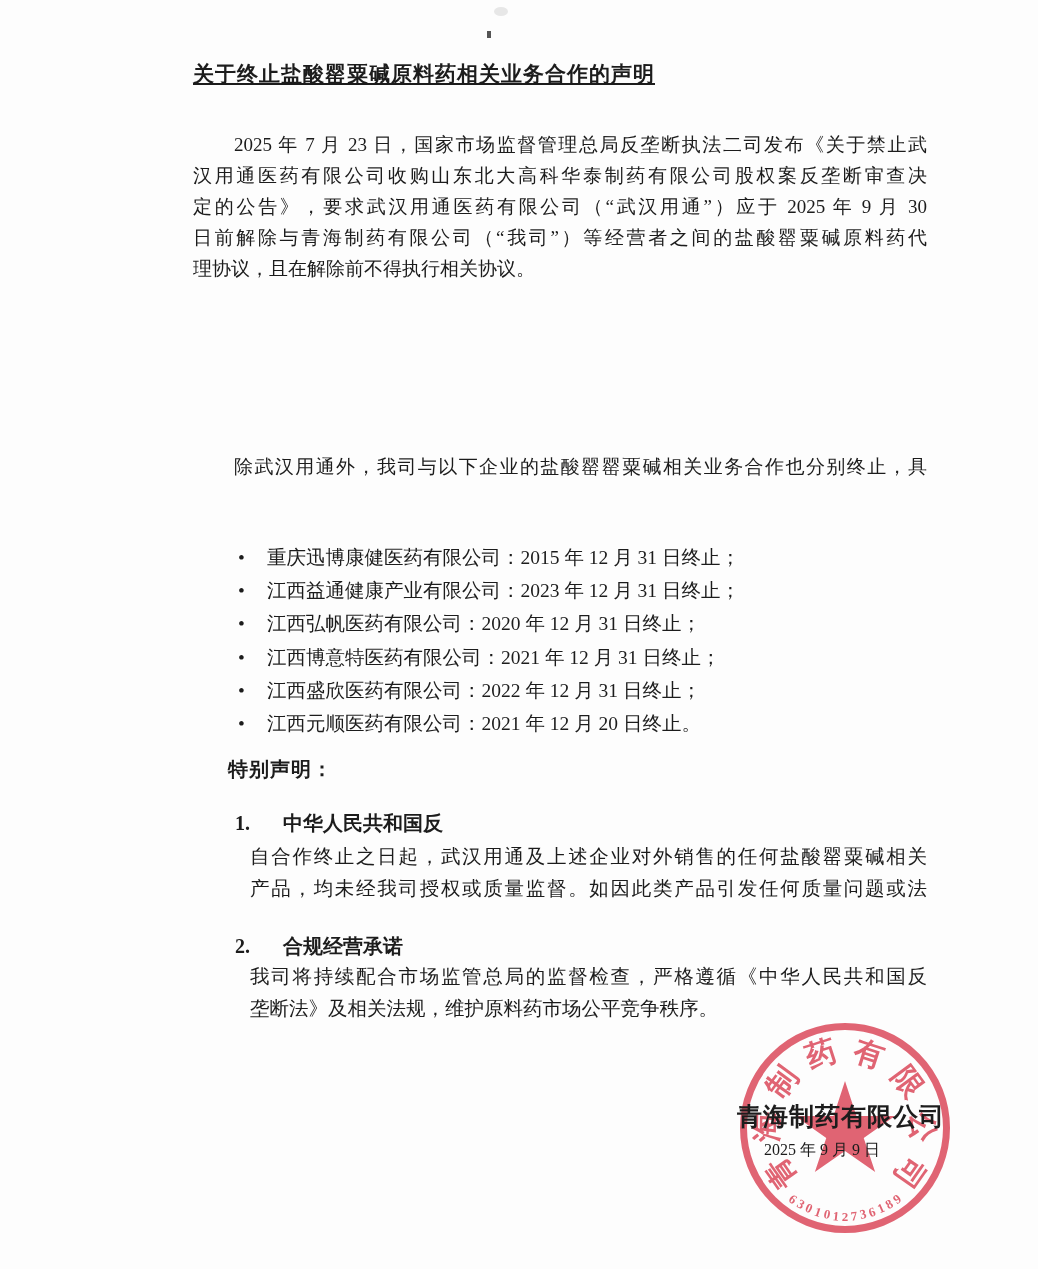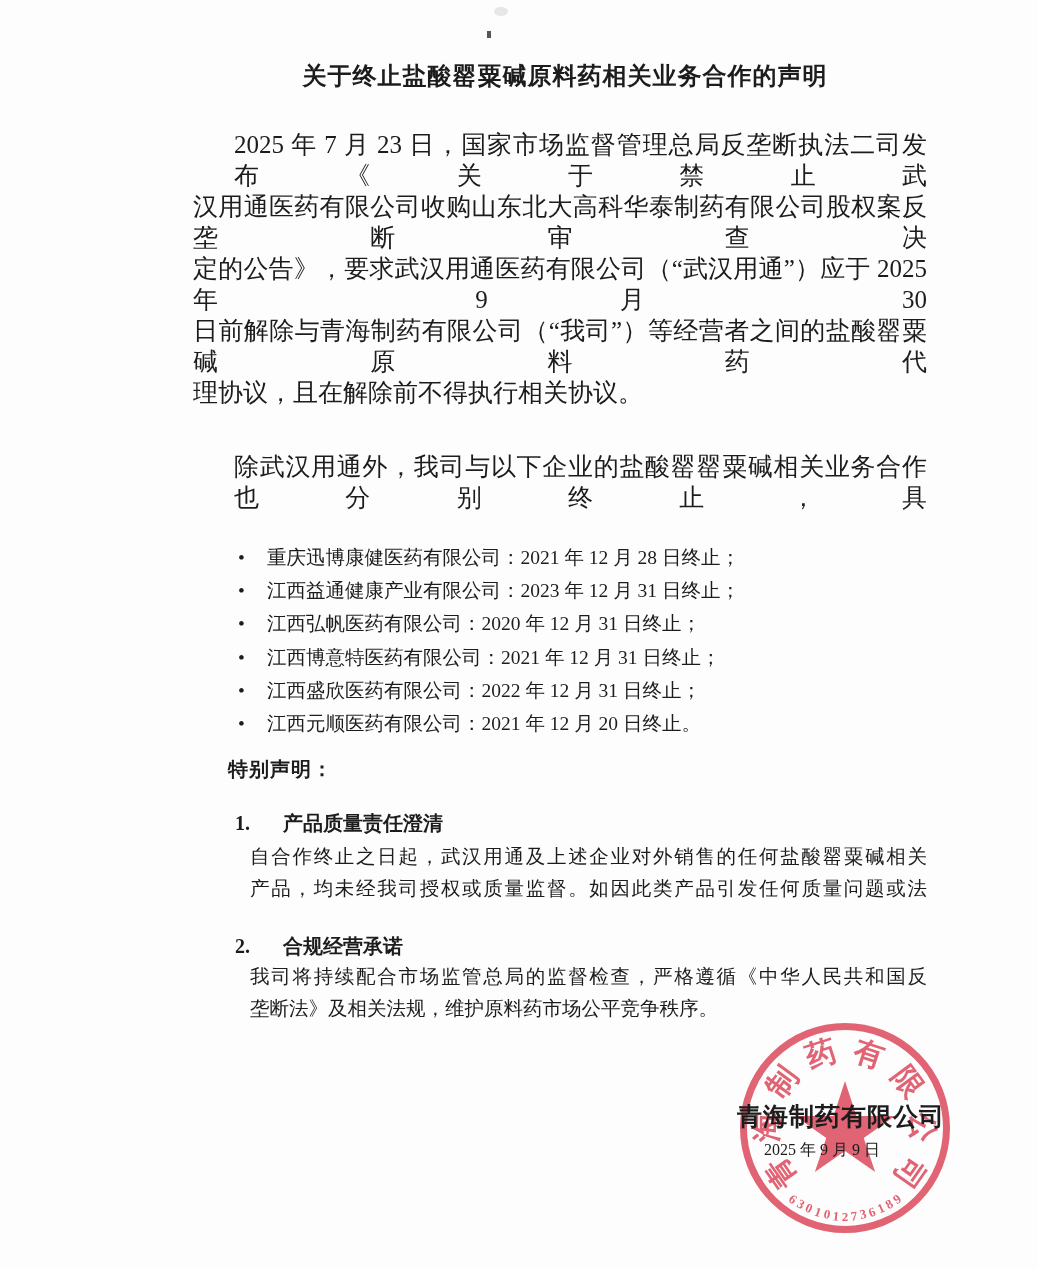--- a/index.html
+++ b/index.html
@@ -3,23 +3,23 @@
 <meta charset="utf-8">
 <style>
   html,body{margin:0;padding:0;background:#e8e8e8;}
   .page{
     position:relative;width:1038px;height:1269px;margin:0 auto;
     background:#fdfdfd;overflow:hidden;
     font-family:"Liberation Serif","DejaVu Serif",serif;color:#1c1c1c;
   }
   .title{
     position:absolute;left:193px;top:60px;width:744px;
-    text-align:center;font-size:24px;font-weight:bold;letter-spacing:1px;
+    text-align:left;font-size:21px;font-weight:bold;letter-spacing:1px;text-decoration:underline;
   }
-  .para{position:absolute;left:193px;width:734px;font-size:25px;line-height:31px;}
+  .para{position:absolute;left:193px;width:734px;font-size:19px;line-height:31px;}
   .para .jline{text-align:justify;text-align-last:justify;}
   .para .indent{padding-left:41px;}
   .para1{top:129px;}
   .para2{top:304px;}
   .para3{top:451px;}
   .bullets{position:absolute;left:238px;top:541px;width:650px;font-size:19.5px;line-height:33.2px;}
   .bullet{display:flex;}
   .dot{width:29px;flex:0 0 29px;}
   .special{position:absolute;left:228px;top:756px;font-size:20px;font-weight:bold;letter-spacing:1px;}
   .item-head{position:absolute;left:235px;font-size:20px;font-weight:bold;}
@@ -65,21 +65,21 @@
   </div>
 
 
   <div class="para para3">
     <div class="jline indent">除武汉用通外，我司与以下企业的盐酸罂罂粟碱相关业务合作也分别终止，具</div>
   </div>
 
   <div class="bullets">
     <div class="bullet">
       <span class="dot">•</span>
-      <span>重庆迅博康健医药有限公司：2021 年 12 月 28 日终止；</span>
+      <span>重庆迅博康健医药有限公司：2015 年 12 月 31 日终止；</span>
     </div>
     <div class="bullet">
       <span class="dot">•</span>
       <span>江西益通健康产业有限公司：2023 年 12 月 31 日终止；</span>
     </div>
     <div class="bullet">
       <span class="dot">•</span>
       <span>江西弘帆医药有限公司：2020 年 12 月 31 日终止；</span>
     </div>
     <div class="bullet">
@@ -92,21 +92,21 @@
     </div>
     <div class="bullet">
       <span class="dot">•</span>
       <span>江西元顺医药有限公司：2021 年 12 月 20 日终止。</span>
     </div>
   </div>
 
   <div class="special">特别声明：</div>
 
   <div class="item-head item1-head">
-    <span class="num">1.</span><span>产品质量责任澄清</span>
+    <span class="num">1.</span><span>中华人民共和国反</span>
   </div>
   <div class="item-body item1-body">
     <div class="jline">自合作终止之日起，武汉用通及上述企业对外销售的任何盐酸罂粟碱相关</div>
     <div class="jline">产品，均未经我司授权或质量监督。如因此类产品引发任何质量问题或法</div>
   </div>
 
   <div class="item-head item2-head">
     <span class="num">2.</span><span>合规经营承诺</span>
   </div>
   <div class="item-body item2-body">

